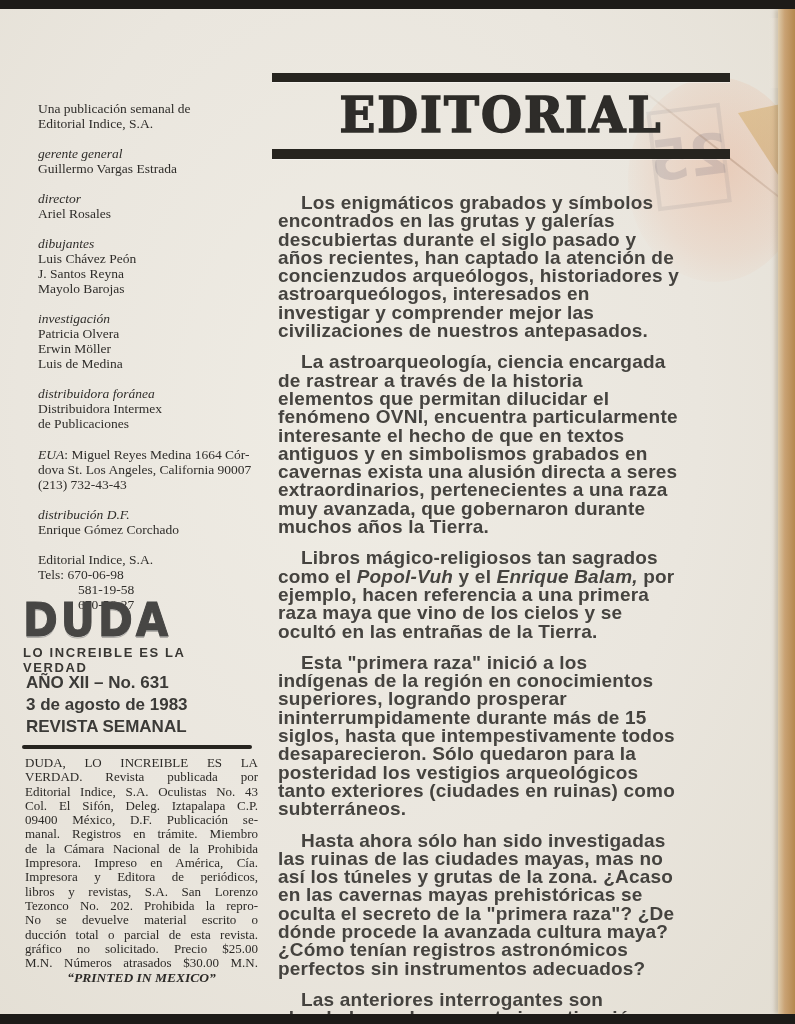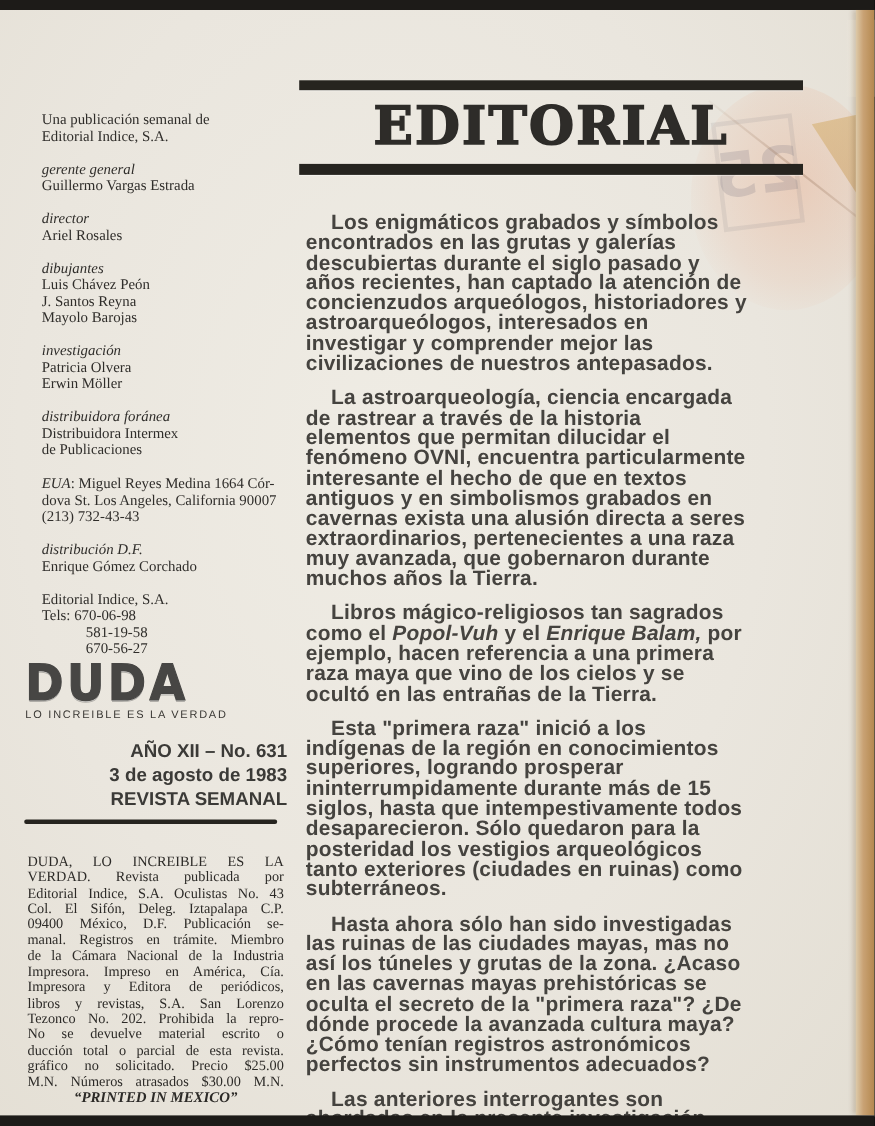--- a/index.html
+++ b/index.html
@@ -65,34 +65,34 @@
   .indent{margin-left:40px;}
 
   .logo-block{position:absolute;left:23px;top:590px;width:205px;text-align:left;z-index:3;}
   .logo{
     font-family:"DejaVu Sans", sans-serif;font-weight:900;font-size:42px;line-height:44px;
     color:#474644;letter-spacing:3px;transform:scaleY(1.08);
     -webkit-text-stroke:1px #474644;
     text-shadow:0 1px 0 rgba(255,255,255,0.5), 0 2px 0 rgba(70,70,68,0.35);
   }
   .tagline{
-    margin-top:2px;font-family:"Liberation Sans", sans-serif;font-weight:400;
-    font-size:10px;letter-spacing:1.6px;color:#393733;
+    margin-top:2px;font-family:"Liberation Sans", sans-serif;font-weight:700;
+    font-size:13px;letter-spacing:1.6px;color:#393733;
   }
   .issue{
-    position:absolute;left:26px;top:663px;width:235px;text-align:right;z-index:3;
+    position:absolute;left:26px;top:663px;width:235px;text-align:left;z-index:3;
     font-family:"Liberation Sans", sans-serif;font-weight:700;color:#3b3a37;
     font-size:17px;line-height:22px;
   }
   .divider{
     position:absolute;left:22px;top:736px;width:230px;height:4px;background:#26241f;
     border-radius:2px;z-index:3;
   }
   .legal{
-    position:absolute;left:25px;top:767px;width:233px;z-index:3;
+    position:absolute;left:25px;top:747px;width:233px;z-index:3;
     font-size:13px;line-height:14.3px;color:#2c2a27;
   }
   .legal-line{text-align:justify;text-align-last:justify;}
   .printed{
     margin-top:1px;text-align:center;font-style:italic;font-weight:700;font-size:13.5px;
   }
 
   
   .editorial{position:absolute;left:272px;top:64px;width:458px;z-index:3;}
   .rule{height:9px;background:#26241f;box-shadow:0 1px 0 rgba(255,255,255,0.4);}
@@ -140,20 +140,21 @@
       <div class="role">dibujantes</div>
       <div class="name">Luis Chávez Peón</div>
       <div class="name">J. Santos Reyna</div>
       <div class="name">Mayolo Barojas</div>
     </div>
 
     <div class="credit">
       <div class="role">investigación</div>
       <div class="name">Patricia Olvera</div>
       <div class="name">Erwin Möller</div>
+      <div class="name">Luis de Medina</div>
     </div>
 
     <div class="credit">
       <div class="role">distribuidora foránea</div>
       <div class="name">Distribuidora Intermex</div>
       <div class="name">de Publicaciones</div>
     </div>
 
     <div class="eua-block">
       <div><span class="eua-label">EUA</span><span>: Miguel Reyes Medina 1664 Cór-</span></div>
@@ -187,21 +188,21 @@
 
   <div class="divider"></div>
 
   <div class="legal">
     <div class="legal-line">DUDA, LO INCREIBLE ES LA</div>
     <div class="legal-line">VERDAD. Revista publicada por</div>
     <div class="legal-line">Editorial Indice, S.A. Oculistas No. 43</div>
     <div class="legal-line">Col. El Sifón, Deleg. Iztapalapa C.P.</div>
     <div class="legal-line">09400 México, D.F. Publicación se-</div>
     <div class="legal-line">manal. Registros en trámite. Miembro</div>
-    <div class="legal-line">de la Cámara Nacional de la Industria</div>
+    <div class="legal-line">de la Cámara Nacional de la Prohibida</div>
     <div class="legal-line">Impresora. Impreso en América, Cía.</div>
     <div class="legal-line">Impresora y Editora de periódicos,</div>
     <div class="legal-line">libros y revistas, S.A. San Lorenzo</div>
     <div class="legal-line">Tezonco No. 202. Prohibida la repro-</div>
     <div class="legal-line">No se devuelve material escrito o</div>
     <div class="legal-line">ducción total o parcial de esta revista.</div>
     <div class="legal-line">gráfico no solicitado. Precio $25.00</div>
     <div class="legal-line">M.N. Números atrasados $30.00 M.N.</div>
     <div class="printed">“PRINTED IN MEXICO”</div>
   </div>

